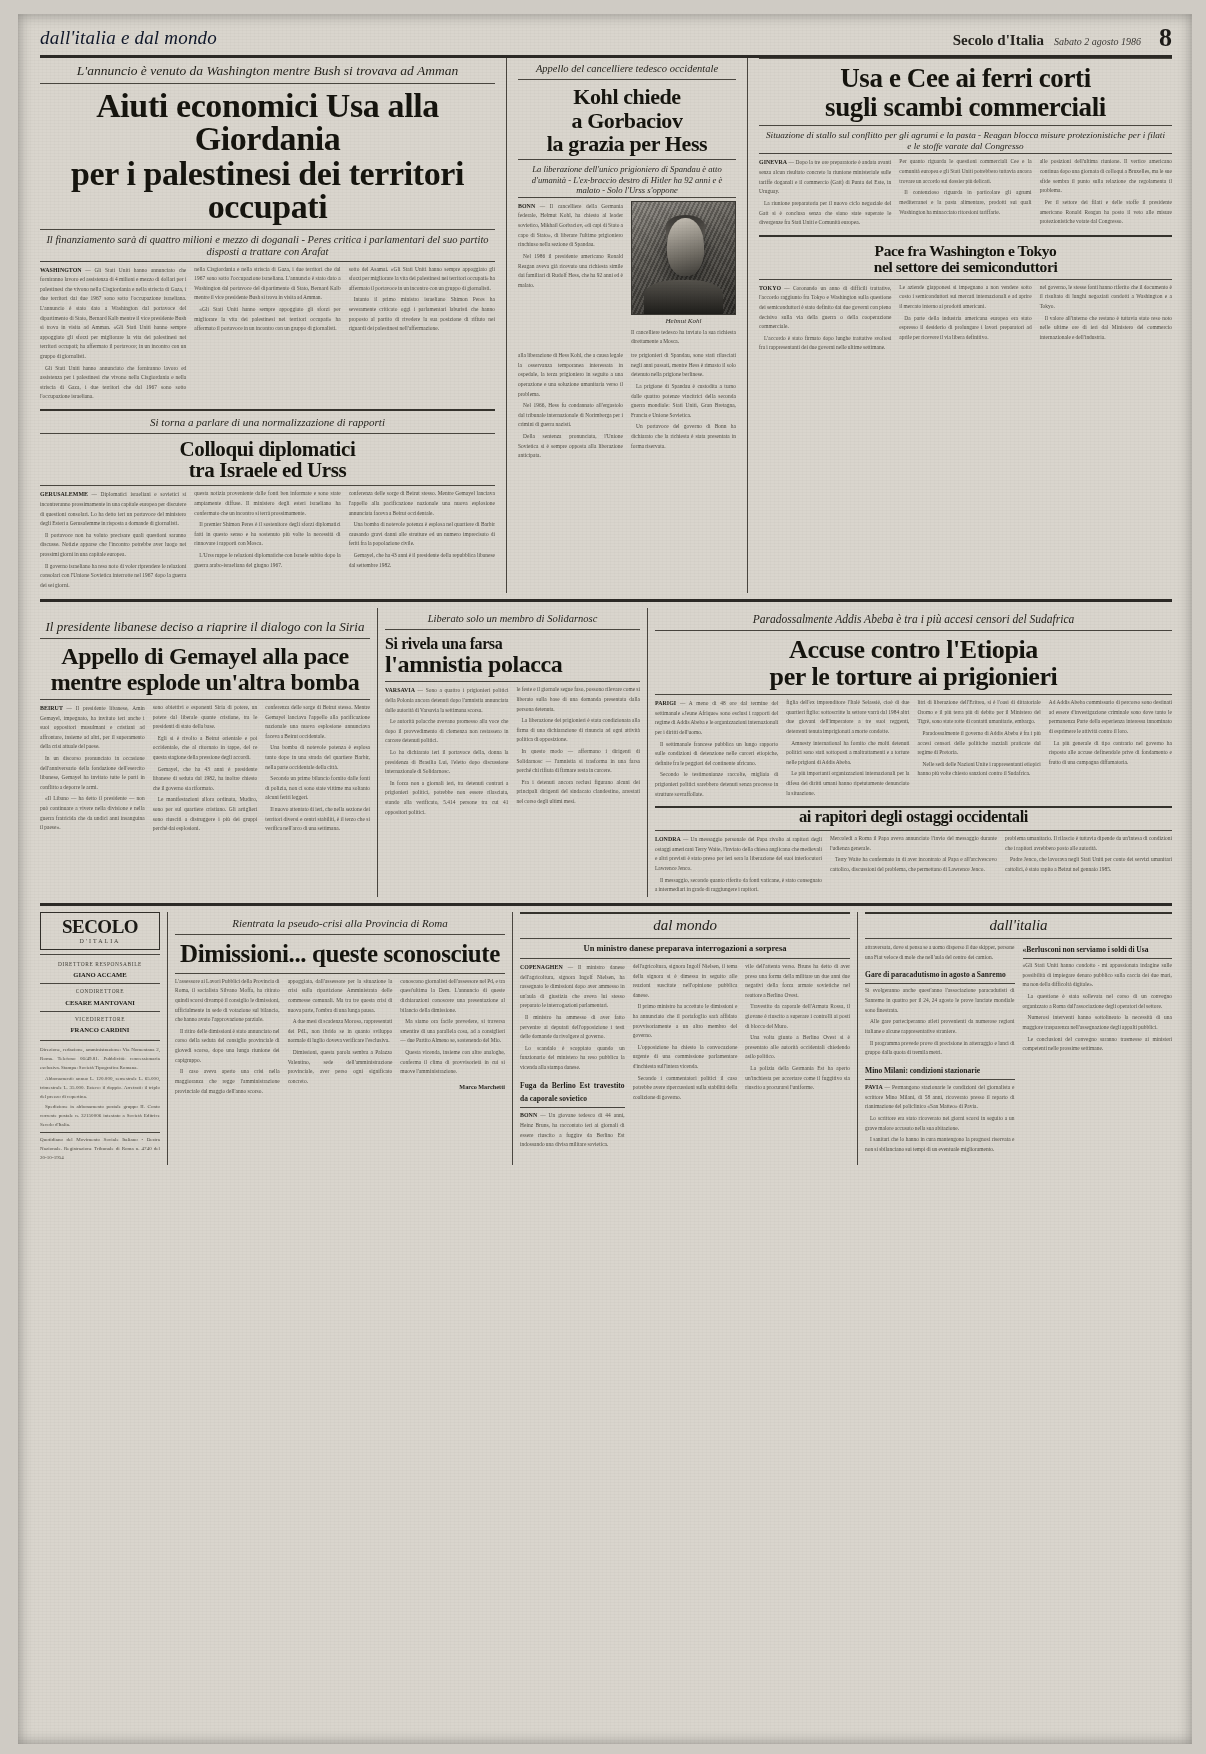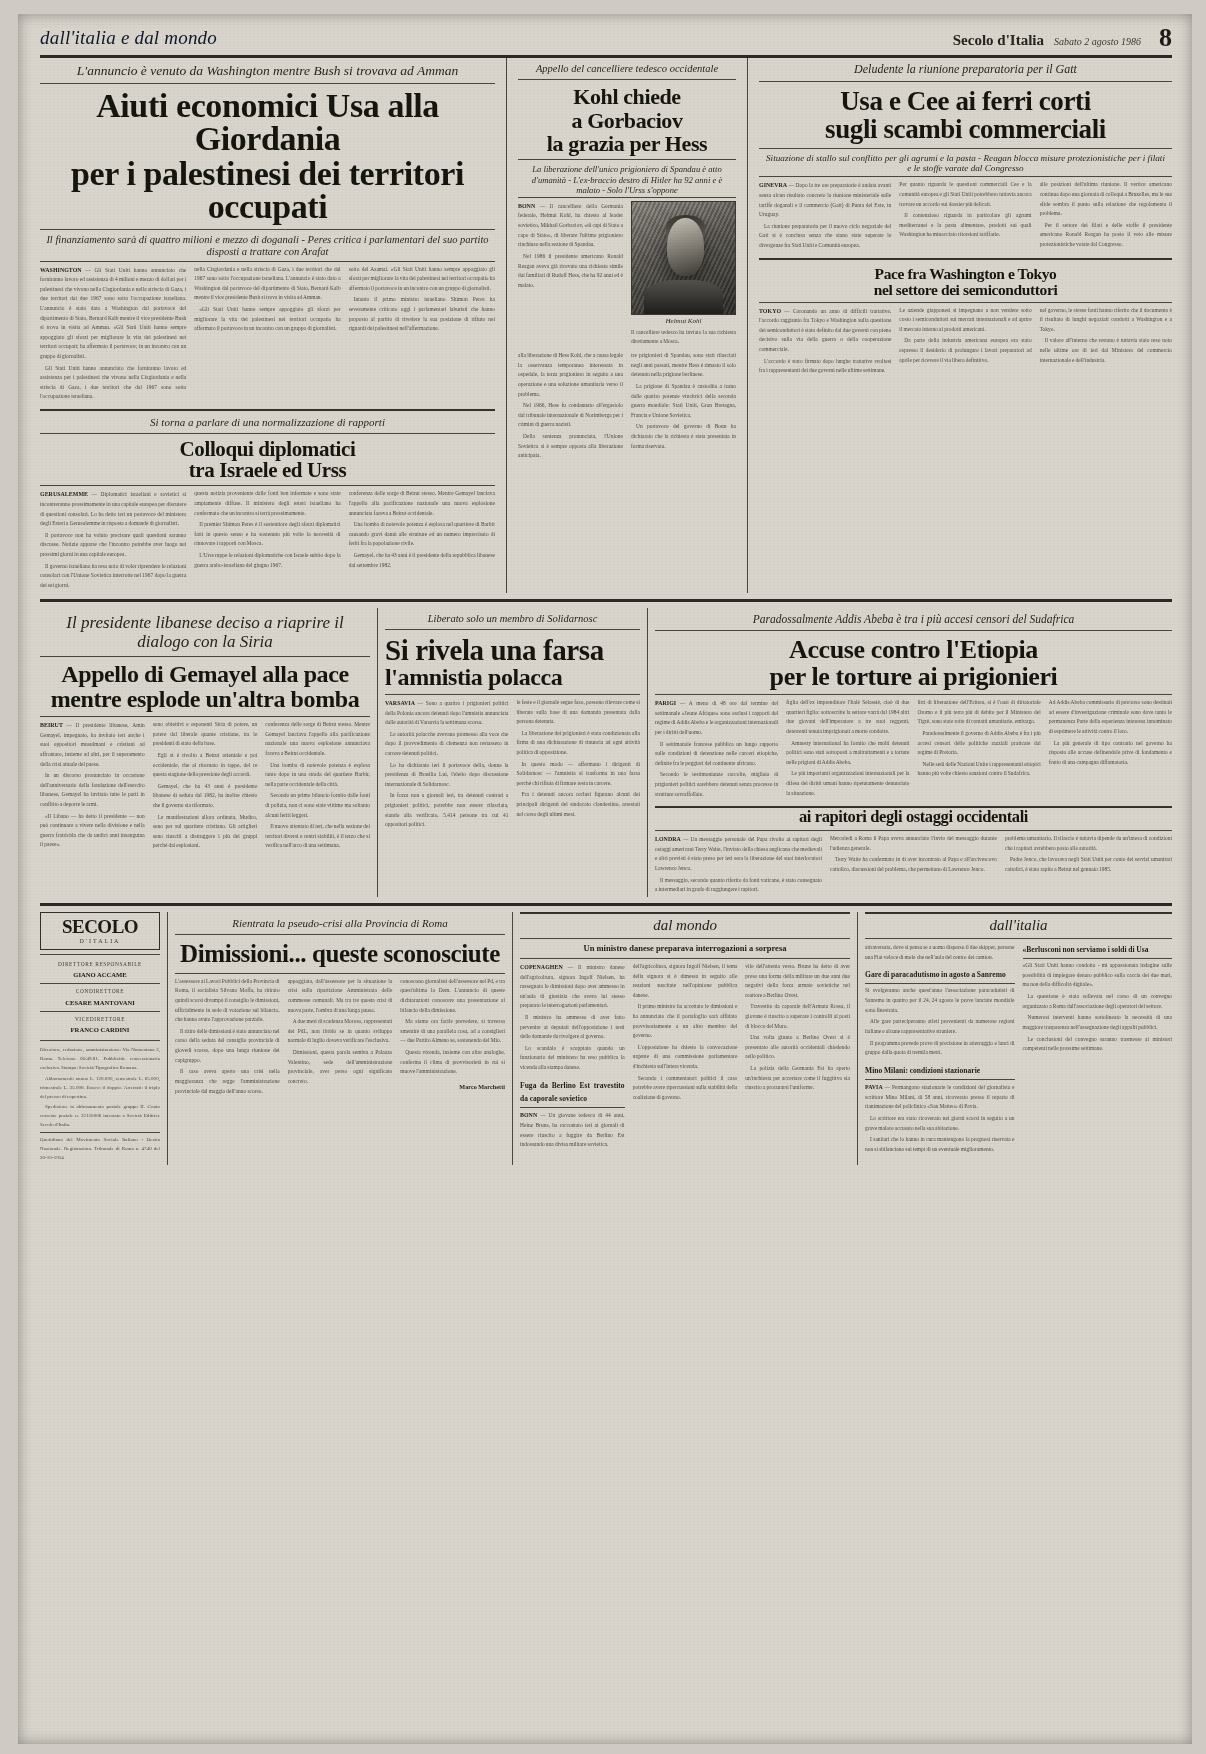--- a/index.html
+++ b/index.html
@@ -221,21 +221,20 @@
             <p class="first">tre prigionieri di Spandau, sono stati rilasciati negli anni passati, mentre Hess è rimasto il solo detenuto nella prigione berlinese.</p>
             <p>La prigione di Spandau è custodita a turno dalle quattro potenze vincitrici della seconda guerra mondiale: Stati Uniti, Gran Bretagna, Francia e Unione Sovietica.</p>
             <p>Un portavoce del governo di Bonn ha dichiarato che la richiesta è stata presentata in forma riservata.</p>
           </div>
         </div>
       </div>
 
       <div class="vsep"></div>
 
       <div class="colC">
-        <div class="kicker" style="font-size:12px;">Deludente la riunione preparatoria per il Gatt</div>
         <div class="hrule"></div>
         <div class="hl" style="font-size:27px;padding:6px 0 0;">Usa e Cee ai ferri corti</div>
         <div class="hl" style="font-size:27px;padding:2px 0 5px;">sugli scambi commerciali</div>
         <div class="hrule"></div>
         <div class="deck" style="font-size:9.2px;">Situazione di stallo sul conflitto per gli agrumi e la pasta - Reagan blocca misure protezionistiche per i filati e le stoffe varate dal Congresso</div>
         <div class="hrule" style="margin-bottom:3px;"></div>
 
         <div class="cols">
           <div class="col bt">
             <p class="first"><b class="lead">GINEVRA</b> — <span>Dopo la tre ore preparatorie è andata avanti senza alcun risultato concreto la riunione ministeriale sulle tariffe doganali e il commercio (Gatt) di Punta del Este, in Uruguay.</span></p>
@@ -272,21 +271,21 @@
           </div>
         </div>
       </div>
     </div>
 
     <div class="rule-thick" style="margin-top:6px;"></div>
 
     <div class="band-mid">
 
       <div class="m1">
-        <div class="kicker" style="font-size:17px;">Il presidente libanese deciso a riaprire il dialogo con la Siria</div>
+        <div class="kicker" style="font-size:13px;margin-top:7px;">Il presidente libanese deciso a riaprire il dialogo con la Siria</div>
         <div class="hrule"></div>
         <div class="hl" style="font-size:24px;padding:6px 0 0;">Appello di Gemayel alla pace</div>
         <div class="hl" style="font-size:24px;padding:2px 0 5px;">mentre esplode un'altra bomba</div>
         <div class="hrule" style="margin-bottom:3px;"></div>
         <div class="cols">
           <div class="col bt">
             <p class="first"><b class="lead">BEIRUT</b> — <span>Il presidente libanese, Amin Gemayel, impegnato, ha invitato ieri anche i suoi oppositori musulmani e cristiani ad affrontare, insieme ad altri, per il superamento della crisi attuale del paese.</span></p>
             <p>In un discorso pronunciato in occasione dell'anniversario della fondazione dell'esercito libanese, Gemayel ha invitato tutte le parti in conflitto a deporre le armi.</p>
             <p>«Il Libano — ha detto il presidente — non può continuare a vivere nella divisione e nella guerra fratricida che da undici anni insanguina il paese».</p>
           </div>
@@ -303,21 +302,21 @@
             <p>Il nuovo attentato di ieri, che nella sezione dei territori diversi e centri stabiliti, è il terzo che si verifica nell'arco di una settimana.</p>
           </div>
         </div>
       </div>
 
       <div class="vsep"></div>
 
       <div class="m2">
         <div class="kicker" style="font-size:10.5px;">Liberato solo un membro di Solidarnosc</div>
         <div class="hrule"></div>
-        <div class="hl" style="font-size:29px;padding:6px 0 0;text-align:left;">Si rivela una farsa</div>
+        <div class="hl" style="font-size:16px;padding:6px 0 0;text-align:left;">Si rivela una farsa</div>
         <div class="hl" style="font-size:24px;padding:2px 0 5px;text-align:left;">l'amnistia polacca</div>
         <div class="hrule" style="margin-bottom:3px;"></div>
         <div class="cols">
           <div class="col bt">
             <p class="first"><b class="lead">VARSAVIA</b> — <span>Sono a quattro i prigionieri politici della Polonia ancora detenuti dopo l'amnistia annunciata dalle autorità di Varsavia la settimana scorsa.</span></p>
             <p>Le autorità polacche avevano promesso alla voce che dopo il provvedimento di clemenza non restassero in carcere detenuti politici.</p>
             <p>Lo ha dichiarato ieri il portavoce della, donna la presidenza di Brasilia Lui, l'eletto dopo discussione internazionale di Solidarnosc.</p>
             <p>In forza non a giornali ieri, tra detenuti contrari a prigionieri politici, potrebbe non essere rilasciata, stando alla verificato, 5.414 persone tra cui 41 oppositori politici.</p>
           </div>
           <div class="col bt">

